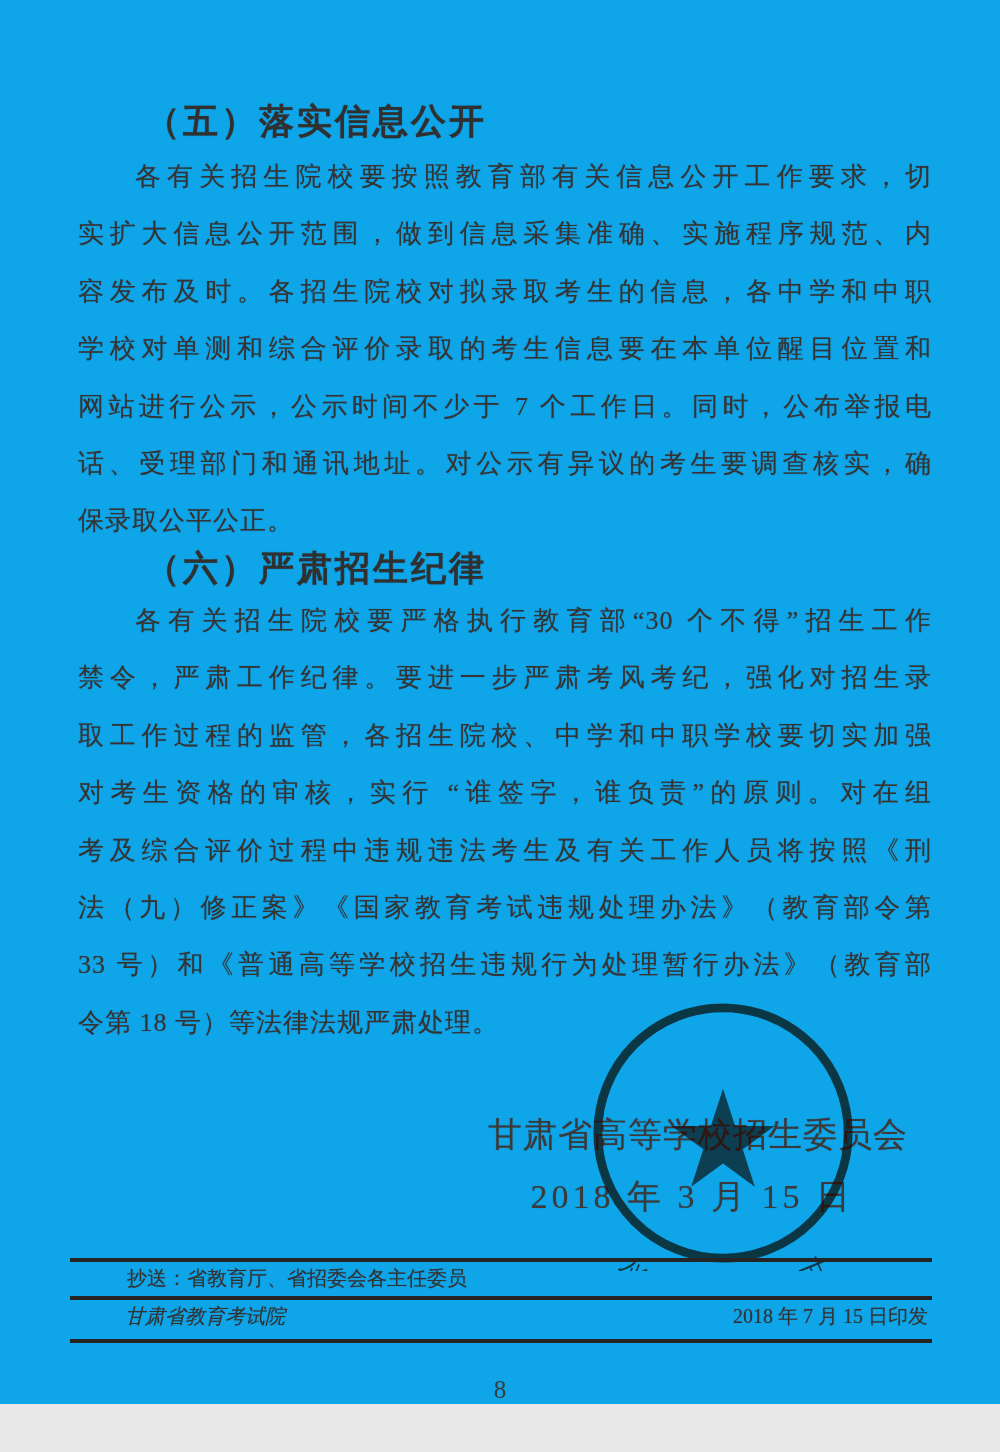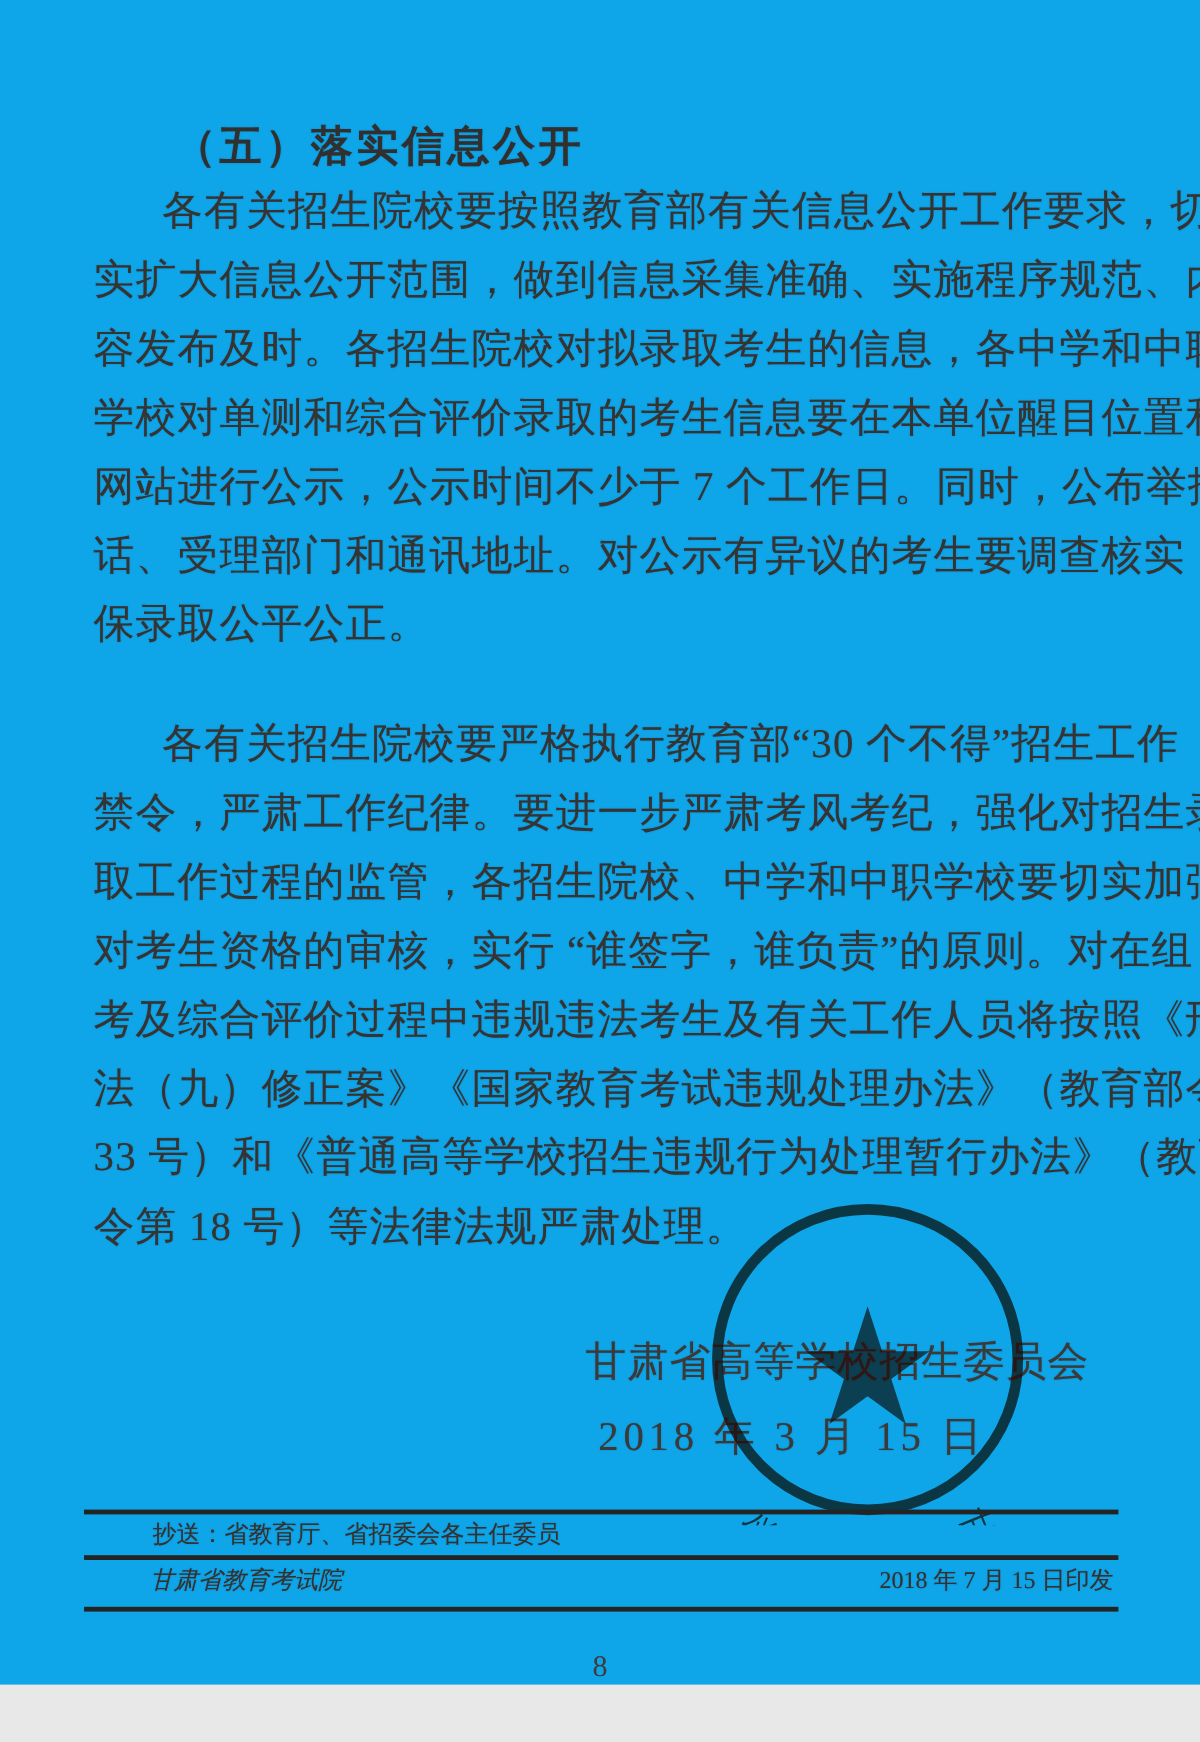--- a/index.html
+++ b/index.html
@@ -8,21 +8,21 @@
     width:1000px;height:1404px;
     margin:0 auto;
     background:#0ea5e9;
     overflow:hidden;
     font-family:"Liberation Serif","DejaVu Serif",serif;
     color:#343434;
   }
   .body-text{
     position:absolute;
     left:78px;width:854px;
-    font-size:34px;
+    font-size:26px;
     line-height:57.4px;
     letter-spacing:1px;
     text-shadow:0 0 1px rgba(60,60,60,.55);
   }
   .line{display:block;text-align:justify;text-align-last:justify;white-space:nowrap;}
   .line.last{text-align-last:left;}
   .line.first{text-indent:57px;}
   .section-heading{
     position:absolute;
     left:145px;
@@ -77,33 +77,34 @@
   <div class="body-text" style="top:148px;">
     <span class="line first">各有关招生院校要按照教育部有关信息公开工作要求，切</span>
     <span class="line">实扩大信息公开范围，做到信息采集准确、实施程序规范、内</span>
     <span class="line">容发布及时。各招生院校对拟录取考生的信息，各中学和中职</span>
     <span class="line">学校对单测和综合评价录取的考生信息要在本单位醒目位置和</span>
     <span class="line">网站进行公示，公示时间不少于 7 个工作日。同时，公布举报电</span>
     <span class="line">话、受理部门和通讯地址。对公示有异议的考生要调查核实，确</span>
     <span class="line last">保录取公平公正。</span>
   </div>
 
+  <div class="section-heading" style="top:545px;">（六）严肃招生纪律</div>
   <div class="body-text" style="top:592px;">
     <span class="line first">各有关招生院校要严格执行教育部“30 个不得”招生工作</span>
     <span class="line">禁令，严肃工作纪律。要进一步严肃考风考纪，强化对招生录</span>
     <span class="line">取工作过程的监管，各招生院校、中学和中职学校要切实加强</span>
     <span class="line">对考生资格的审核，实行 “谁签字，谁负责”的原则。对在组</span>
     <span class="line">考及综合评价过程中违规违法考生及有关工作人员将按照《刑</span>
     <span class="line">法（九）修正案》《国家教育考试违规处理办法》（教育部令第</span>
     <span class="line">33 号）和《普通高等学校招生违规行为处理暂行办法》（教育部</span>
     <span class="line last">令第 18 号）等法律法规严肃处理。</span>
   </div>
 
   <div class="sig" style="top:1112px;right:92px;letter-spacing:1px;">甘肃省高等学校招生委员会</div>
-  <div class="sig" style="top:1174px;right:178px;letter-spacing:4px;">2018 年 3 月 15 日</div>
+  <div class="sig" style="top:1174px;right:146px;letter-spacing:4px;">2018 年 3 月 15 日</div>
 
   <svg class="seal" viewBox="0 0 280 280">
     <circle cx="140" cy="140" r="127" fill="none" stroke="#bf3b30" stroke-width="9" stroke-opacity="0.95"></circle>
     <polygon points="140,95 152.3,133 192.3,133 160,156.5 172.3,194.5 140,171 107.7,194.5 120,156.5 87.7,133 127.7,133" fill="#bf3b30" fill-opacity="0.88"></polygon>
     <path id="sealArc" d="M 140 230 A 90 90 0 1 1 139.9 230" fill="none"></path>
     <text font-size="30" fill="#bf3b30" fill-opacity="0.95" letter-spacing="2" style="font-family:'Liberation Serif','DejaVu Serif',serif;">
       <textPath href="#sealArc" startOffset="50%" text-anchor="middle">甘肃省高等学校招生委员会</textPath>
     </text>
   </svg>
 

